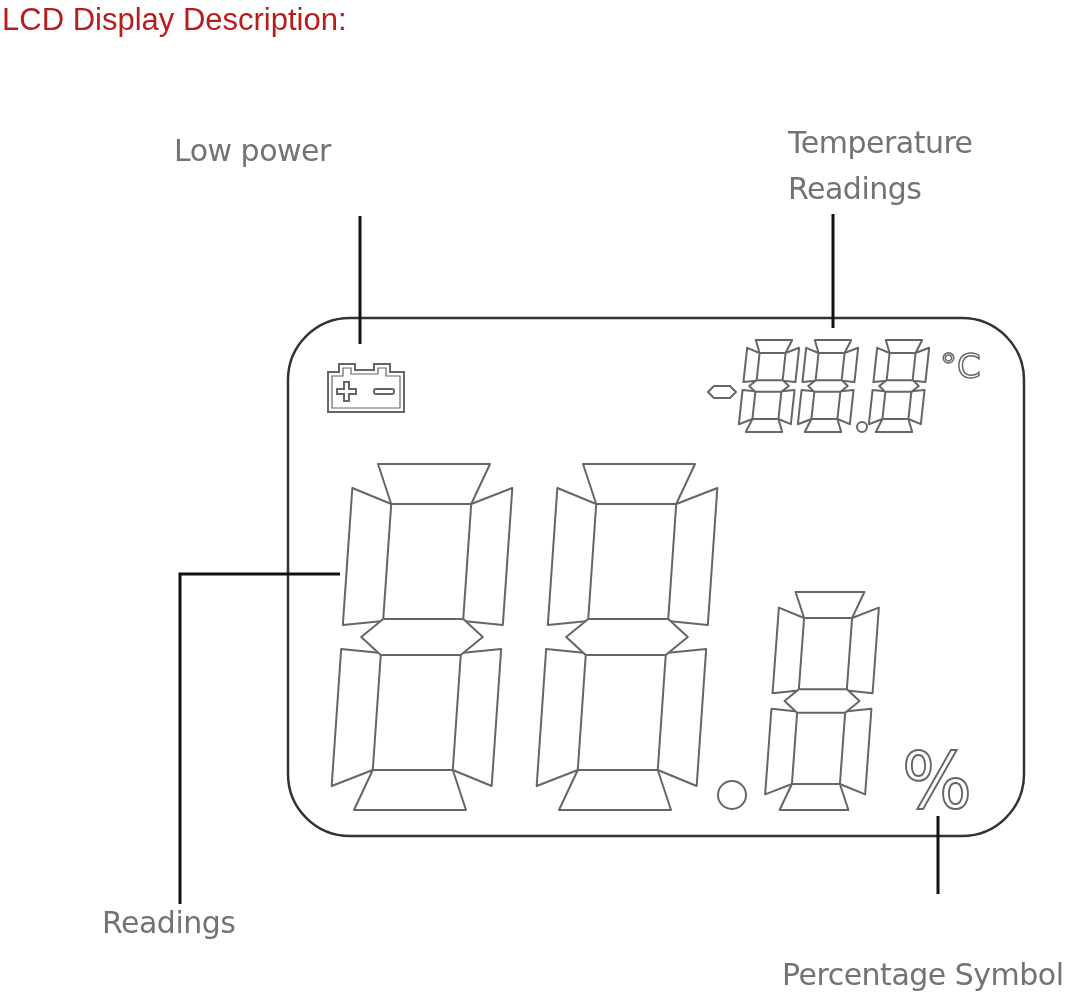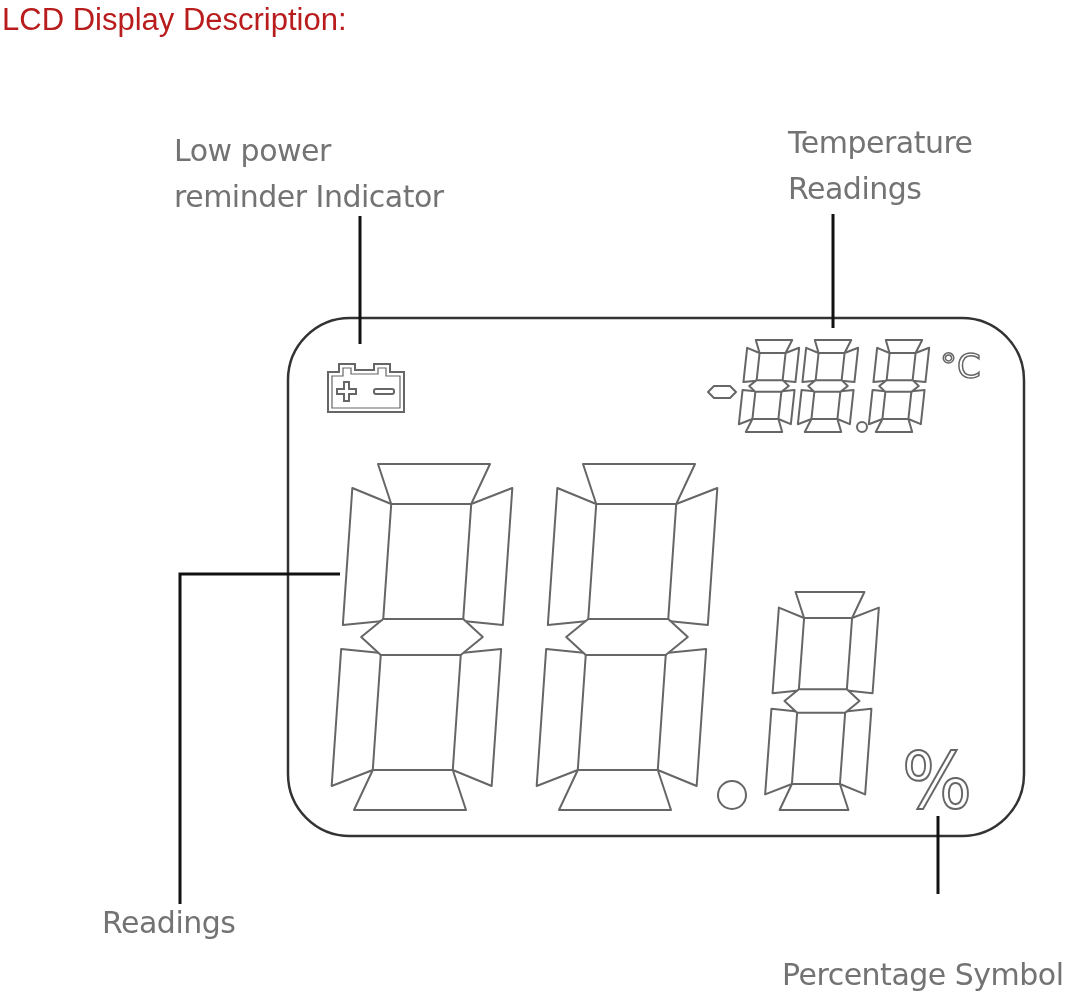--- a/index.html
+++ b/index.html
@@ -94,21 +94,20 @@
   <circle cx="862" cy="427" r="5" fill="#fff" stroke="#666" stroke-width="2"></circle>
   <circle cx="732" cy="795" r="14" fill="#fff" stroke="#666" stroke-width="2"></circle>
 
   <text x="940" y="378" font-family="DejaVu Sans, sans-serif" font-size="34" fill="#fff" stroke="#666" stroke-width="1.5">°C</text>
 
   <text x="902" y="808" font-family="DejaVu Sans, sans-serif" font-size="78" fill="#fff" stroke="#666" stroke-width="2" textLength="70" lengthAdjust="spacingAndGlyphs">%</text>
 </svg>
 
 <div class="label" style="left:174px; top:128px;">
   <div>Low power</div>
-  <div>reminder Indicator</div>
 </div>
 <div class="label" style="left:748px; top:120px;margin-left:40px;">
   <div>Temperature</div>
   <div>Readings</div>
 </div>
 <div class="label" style="left:96px; top:900px;">
   <div style="padding-left:6px">Readings</div>
 </div>
 <div class="label" style="left:782px; top:952px;">Percentage Symbol</div>
 

